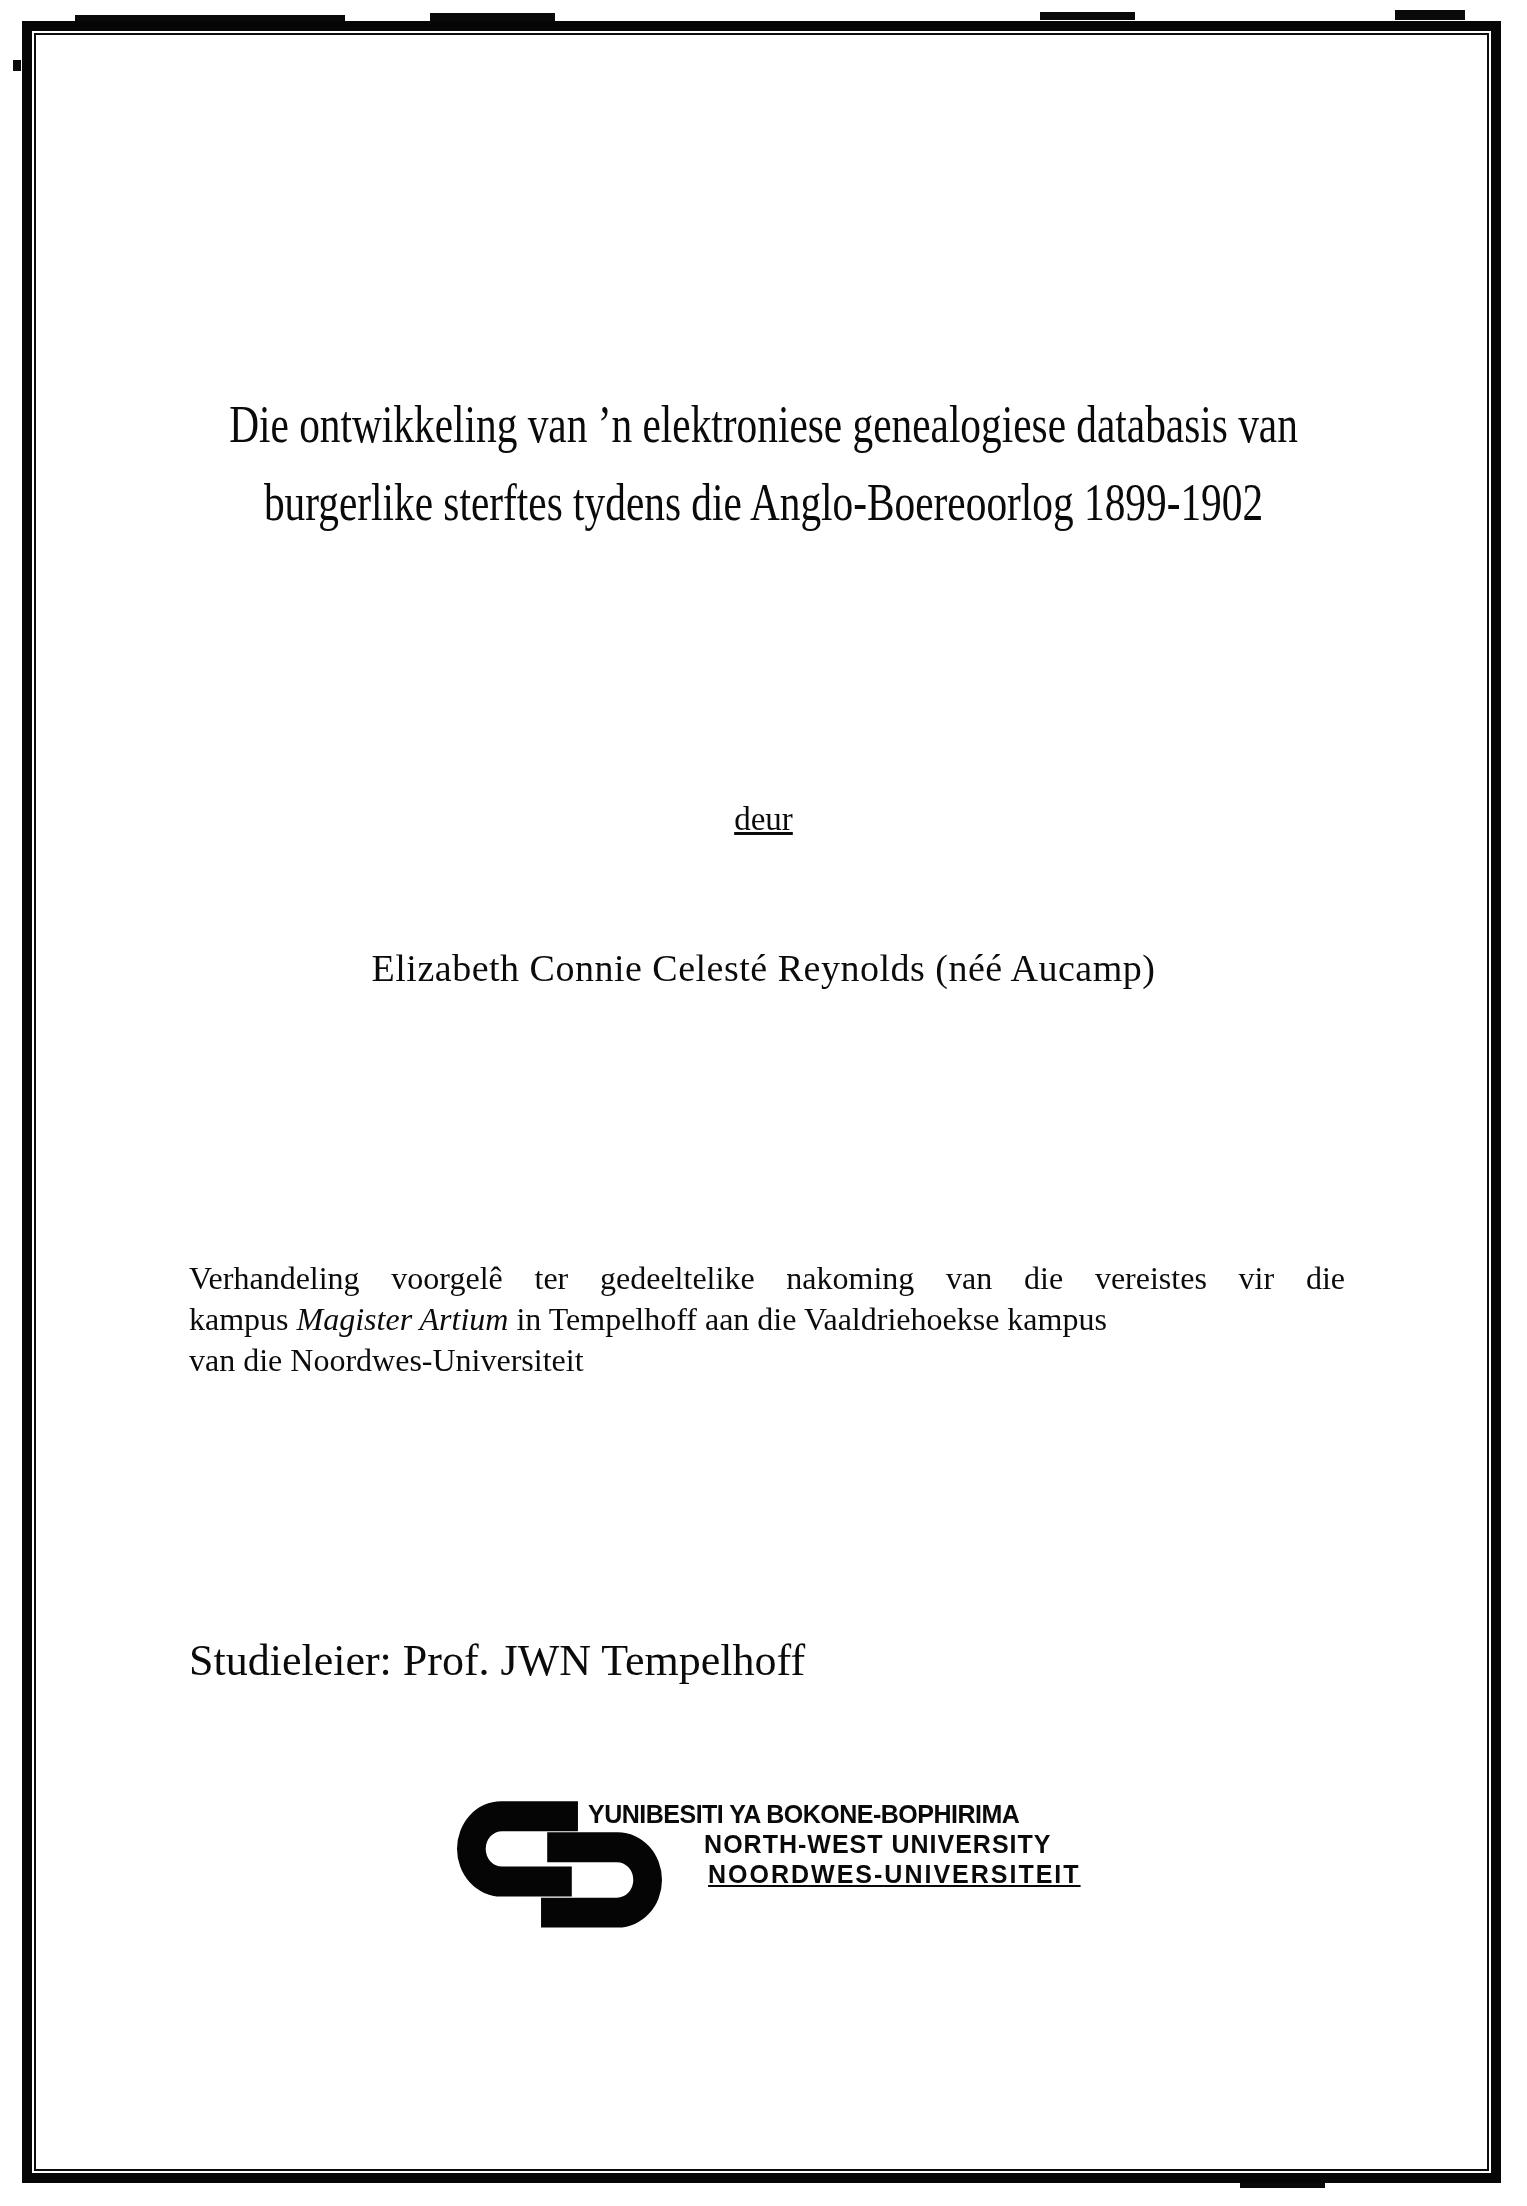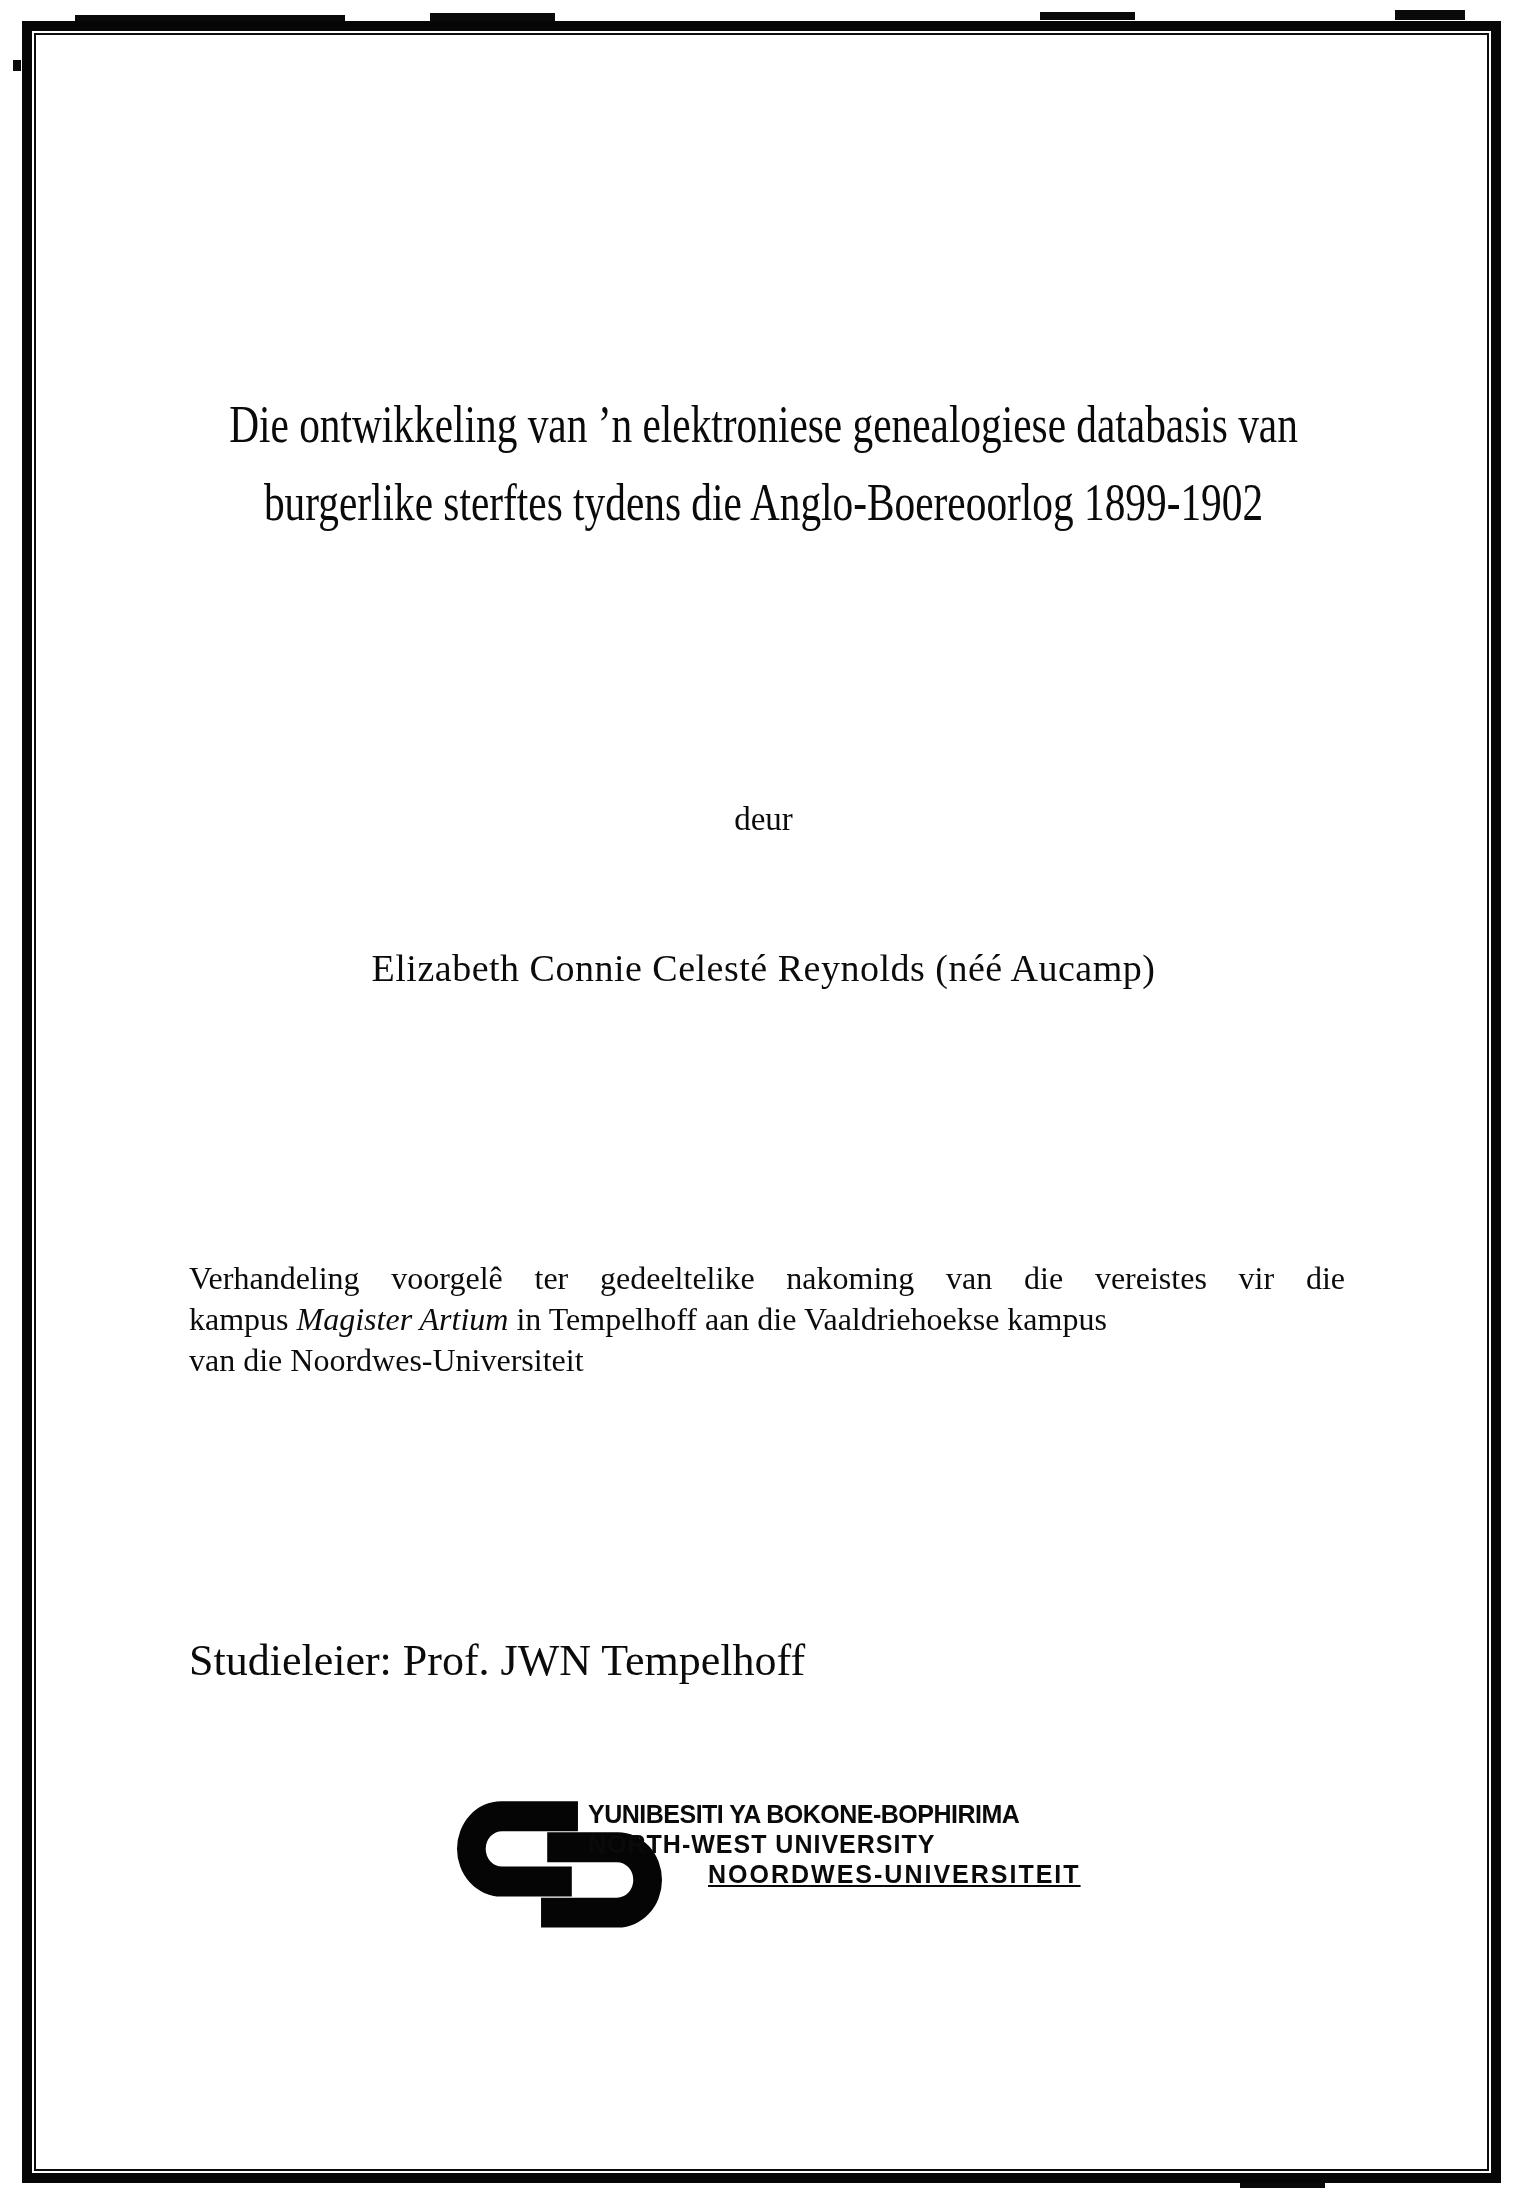--- a/index.html
+++ b/index.html
@@ -33,21 +33,21 @@
   
   .center-line{position:absolute;left:0;width:100%;text-align:center;}
   .title-block{
     top:385px;
     font-size:53px;line-height:78px;
     letter-spacing:0;
     transform:scaleX(0.78);
     transform-origin:50% 0;
     color:#0a0a0a;
   }
-  .byline{top:799px;font-size:33px;line-height:40px;}
+  .byline{top:799px;font-size:33px;line-height:40px;text-decoration:underline;}
   .author{top:944px;font-size:38px;line-height:48px;letter-spacing:0.5px;}
   .statement{
     position:absolute;left:189px;top:1218px;width:1156px;
     font-size:32px;line-height:41px;margin-top:40px;
   }
   .statement .justified{text-align:justify;text-align-last:justify;}
   .italic{font-style:italic;}
   .supervisor-block{
     position:absolute;left:189px;top:1638px;
     font-size:44px;line-height:46px;
@@ -55,21 +55,21 @@
   
   .logo-mark{position:absolute;left:457px;top:1799px;}
   .logo-mark svg path{fill:#050505;}
   .logo-text{
     position:absolute;left:588px;top:1799px;
     font-family:"Liberation Sans","DejaVu Sans",sans-serif;
     font-weight:bold;font-size:25px;line-height:30px;
     color:#0a0a0a;white-space:nowrap;
   }
   .logo-text .l1{letter-spacing:-0.5px;}
-  .logo-text .l2{letter-spacing:1px;}
+  .logo-text .l2{margin-left:87px;letter-spacing:1px;text-align:center;}
   .logo-text .l3{margin-left:120px;letter-spacing:2px;text-decoration:underline;}
 </style>
 </head>
 <body>
 
 <div class="artifact a1"></div>
 <div class="artifact a2"></div>
 <div class="artifact a3"></div>
 <div class="artifact a4"></div>
 <div class="artifact a5"></div>

